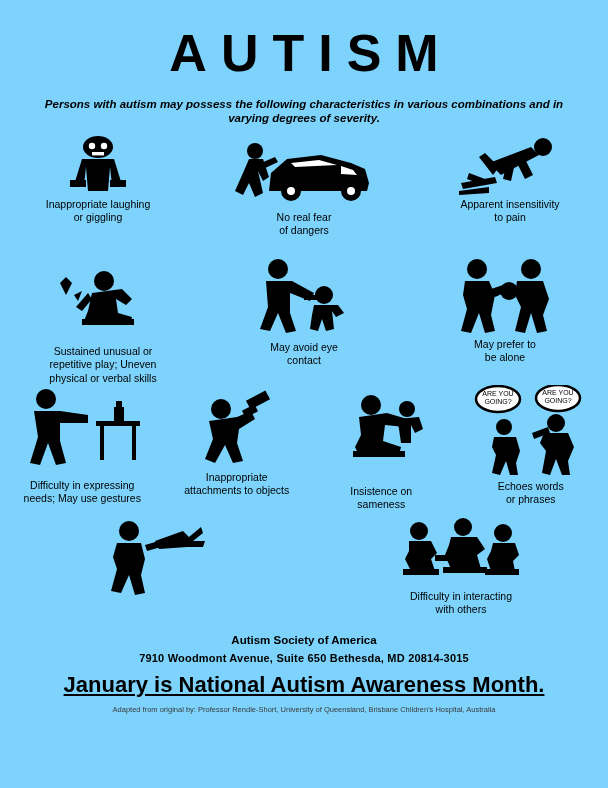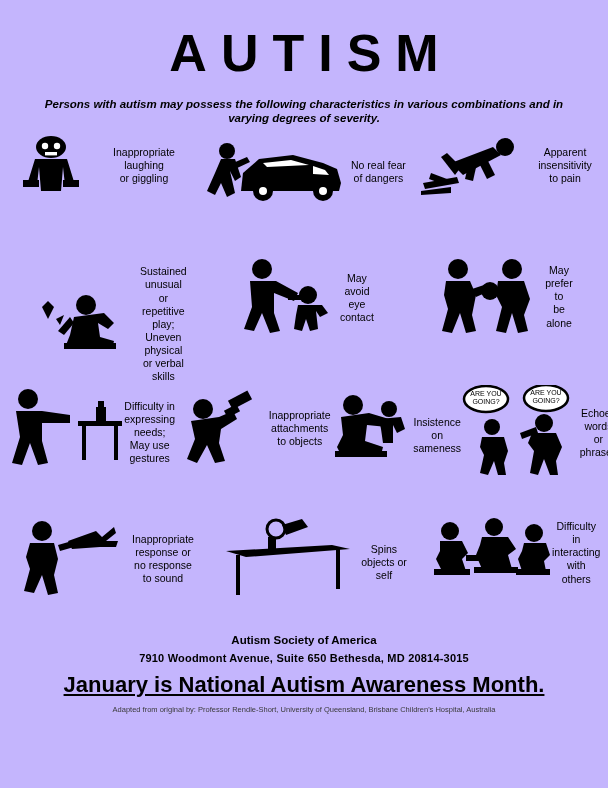--- a/index.html
+++ b/index.html
@@ -8,21 +8,21 @@
     background: #ffffff;
   }
   body {
     font-family: "Liberation Sans", sans-serif;
     color: #000000;
   }
   #poster {
     position: relative;
     width: 608px;
     height: 788px;
-    background: #c4b5fd;
+    background: #7dd3fc;
     overflow: hidden;
     box-sizing: border-box;
   }
   
   .title {
     text-align: center;
     font-family: "Liberation Sans", sans-serif;
     font-weight: bold;
     font-size: 52px;
     letter-spacing: 14px;
@@ -45,21 +45,21 @@
   }
   .row {
     display: flex;
     justify-content: space-around;
     align-items: flex-start;
     width: 100%;
     box-sizing: border-box;
   }
   .cell {
     display: flex;
-    flex-direction: row;
+    flex-direction: column;
     align-items: center;
     justify-content: flex-start;
     box-sizing: border-box;
     padding: 0 2px;
   }
   .art {
     display: flex;
     align-items: flex-end;
     justify-content: center;
   }
@@ -307,37 +307,20 @@
         <div class="art">
           <svg width="120" height="80" viewBox="0 0 120 80">
             <g fill="#000">
               <circle cx="32" cy="16" r="10"></circle>
               <path d="M20 28 L44 28 L48 44 L44 60 L48 78 L38 80 L32 60 L24 78 L14 76 L20 54 L16 42 Z"></path>
               <path d="M58 26 L86 16 L92 22 L104 12 L106 18 L96 26 L108 26 L106 32 L90 32 L62 34 Z"></path>
               <path d="M48 30 L62 26 L64 32 L50 36 Z"></path>
             </g>
           </svg>
         </div>
-        <div class="caption" style="white-space:pre-line; margin-top:8px;">Inappropriate response or
-no response to sound</div>
-      </div>
-      <div class="cell" style="width:200px;">
-        <div class="art">
-          <svg width="140" height="86" viewBox="0 0 140 86">
-            <g fill="#000">
-              <circle cx="60" cy="14" r="9" fill="none" stroke="#000" stroke-width="3"></circle>
-              <path d="M66 10 L86 4 L92 12 L70 20 Z"></path>
-              <path d="M10 36 L116 30 L134 34 L30 42 Z"></path>
-              <rect x="20" y="40" width="4" height="40"></rect>
-              <rect x="120" y="34" width="4" height="40"></rect>
-              <rect x="52" y="22" width="8" height="12"></rect>
-            </g>
-          </svg>
-        </div>
-        <div class="caption" style="white-space:pre-line; margin-top:8px;">Spins objects or self</div>
       </div>
       <div class="cell" style="width:170px;">
         <div class="art">
           <svg width="120" height="72" viewBox="0 0 120 72">
             <g fill="#000">
               <circle cx="18" cy="16" r="9"></circle>
               <path d="M8 26 L30 26 L36 38 L30 44 L34 56 L10 56 L4 44 L8 36 Z"></path>
               <rect x="2" y="54" width="36" height="6"></rect>
               <circle cx="62" cy="12" r="9"></circle>
               <path d="M50 22 L76 22 L84 34 L76 40 L80 54 L50 54 L44 40 L48 30 Z"></path>

